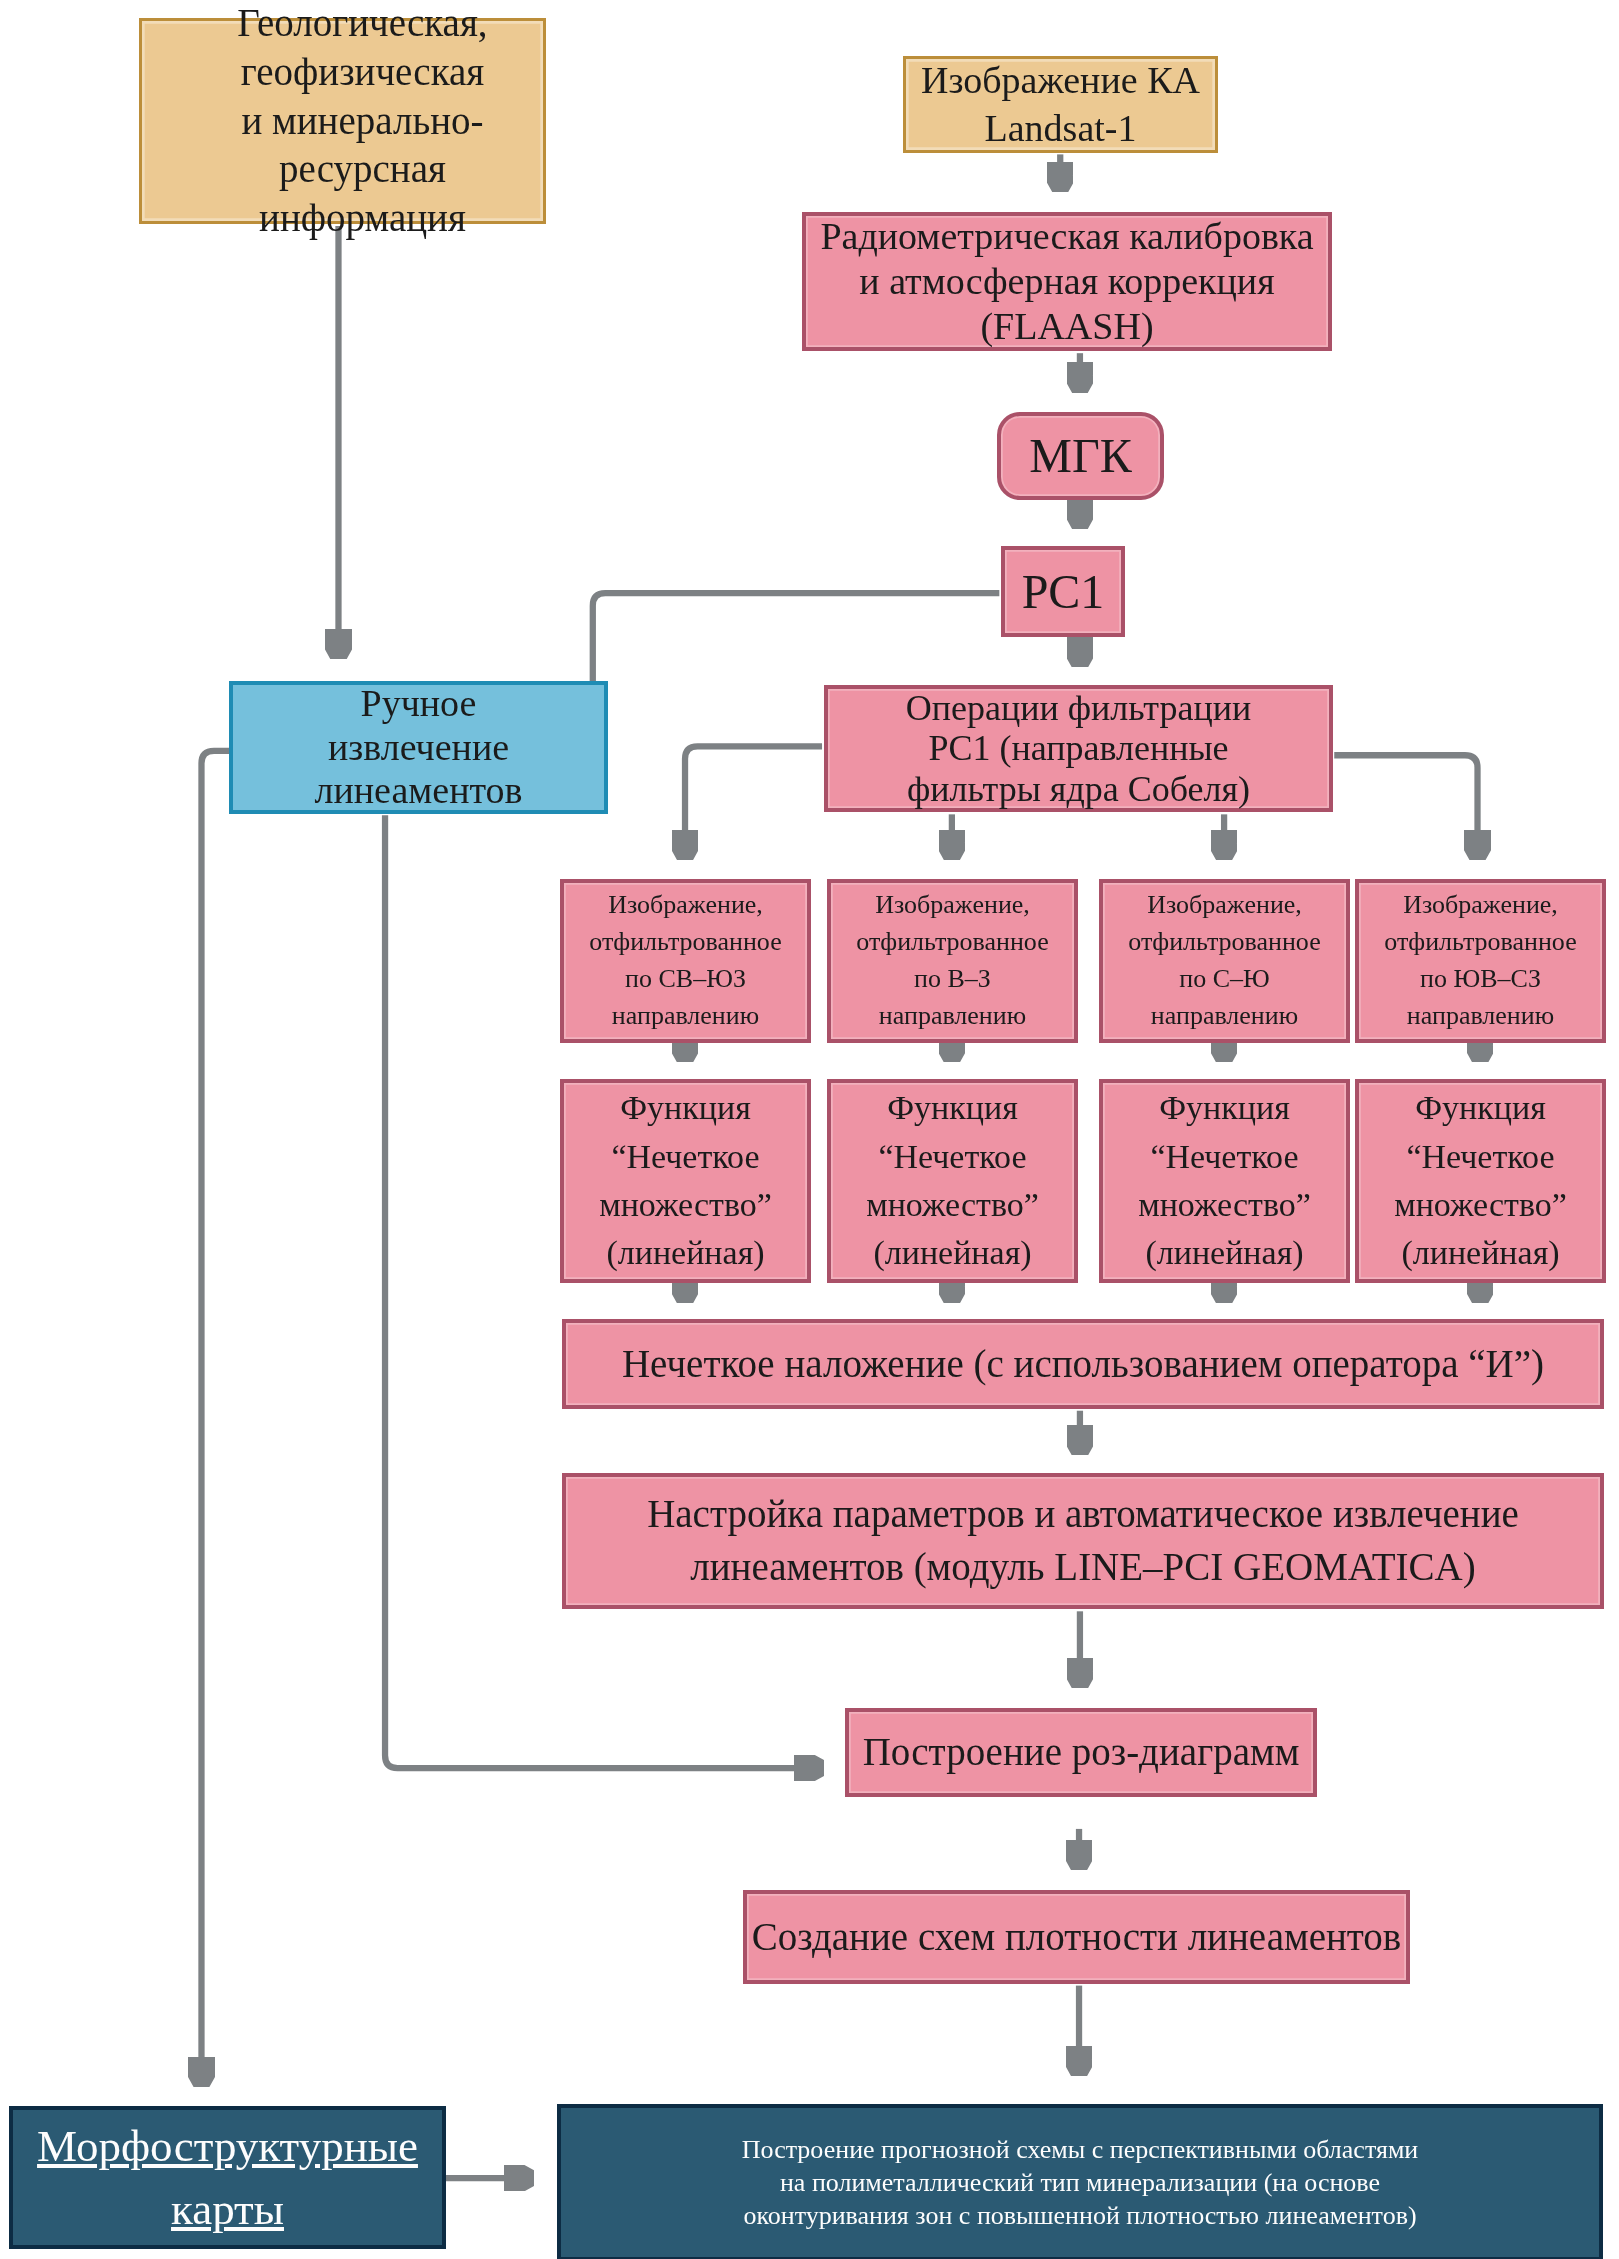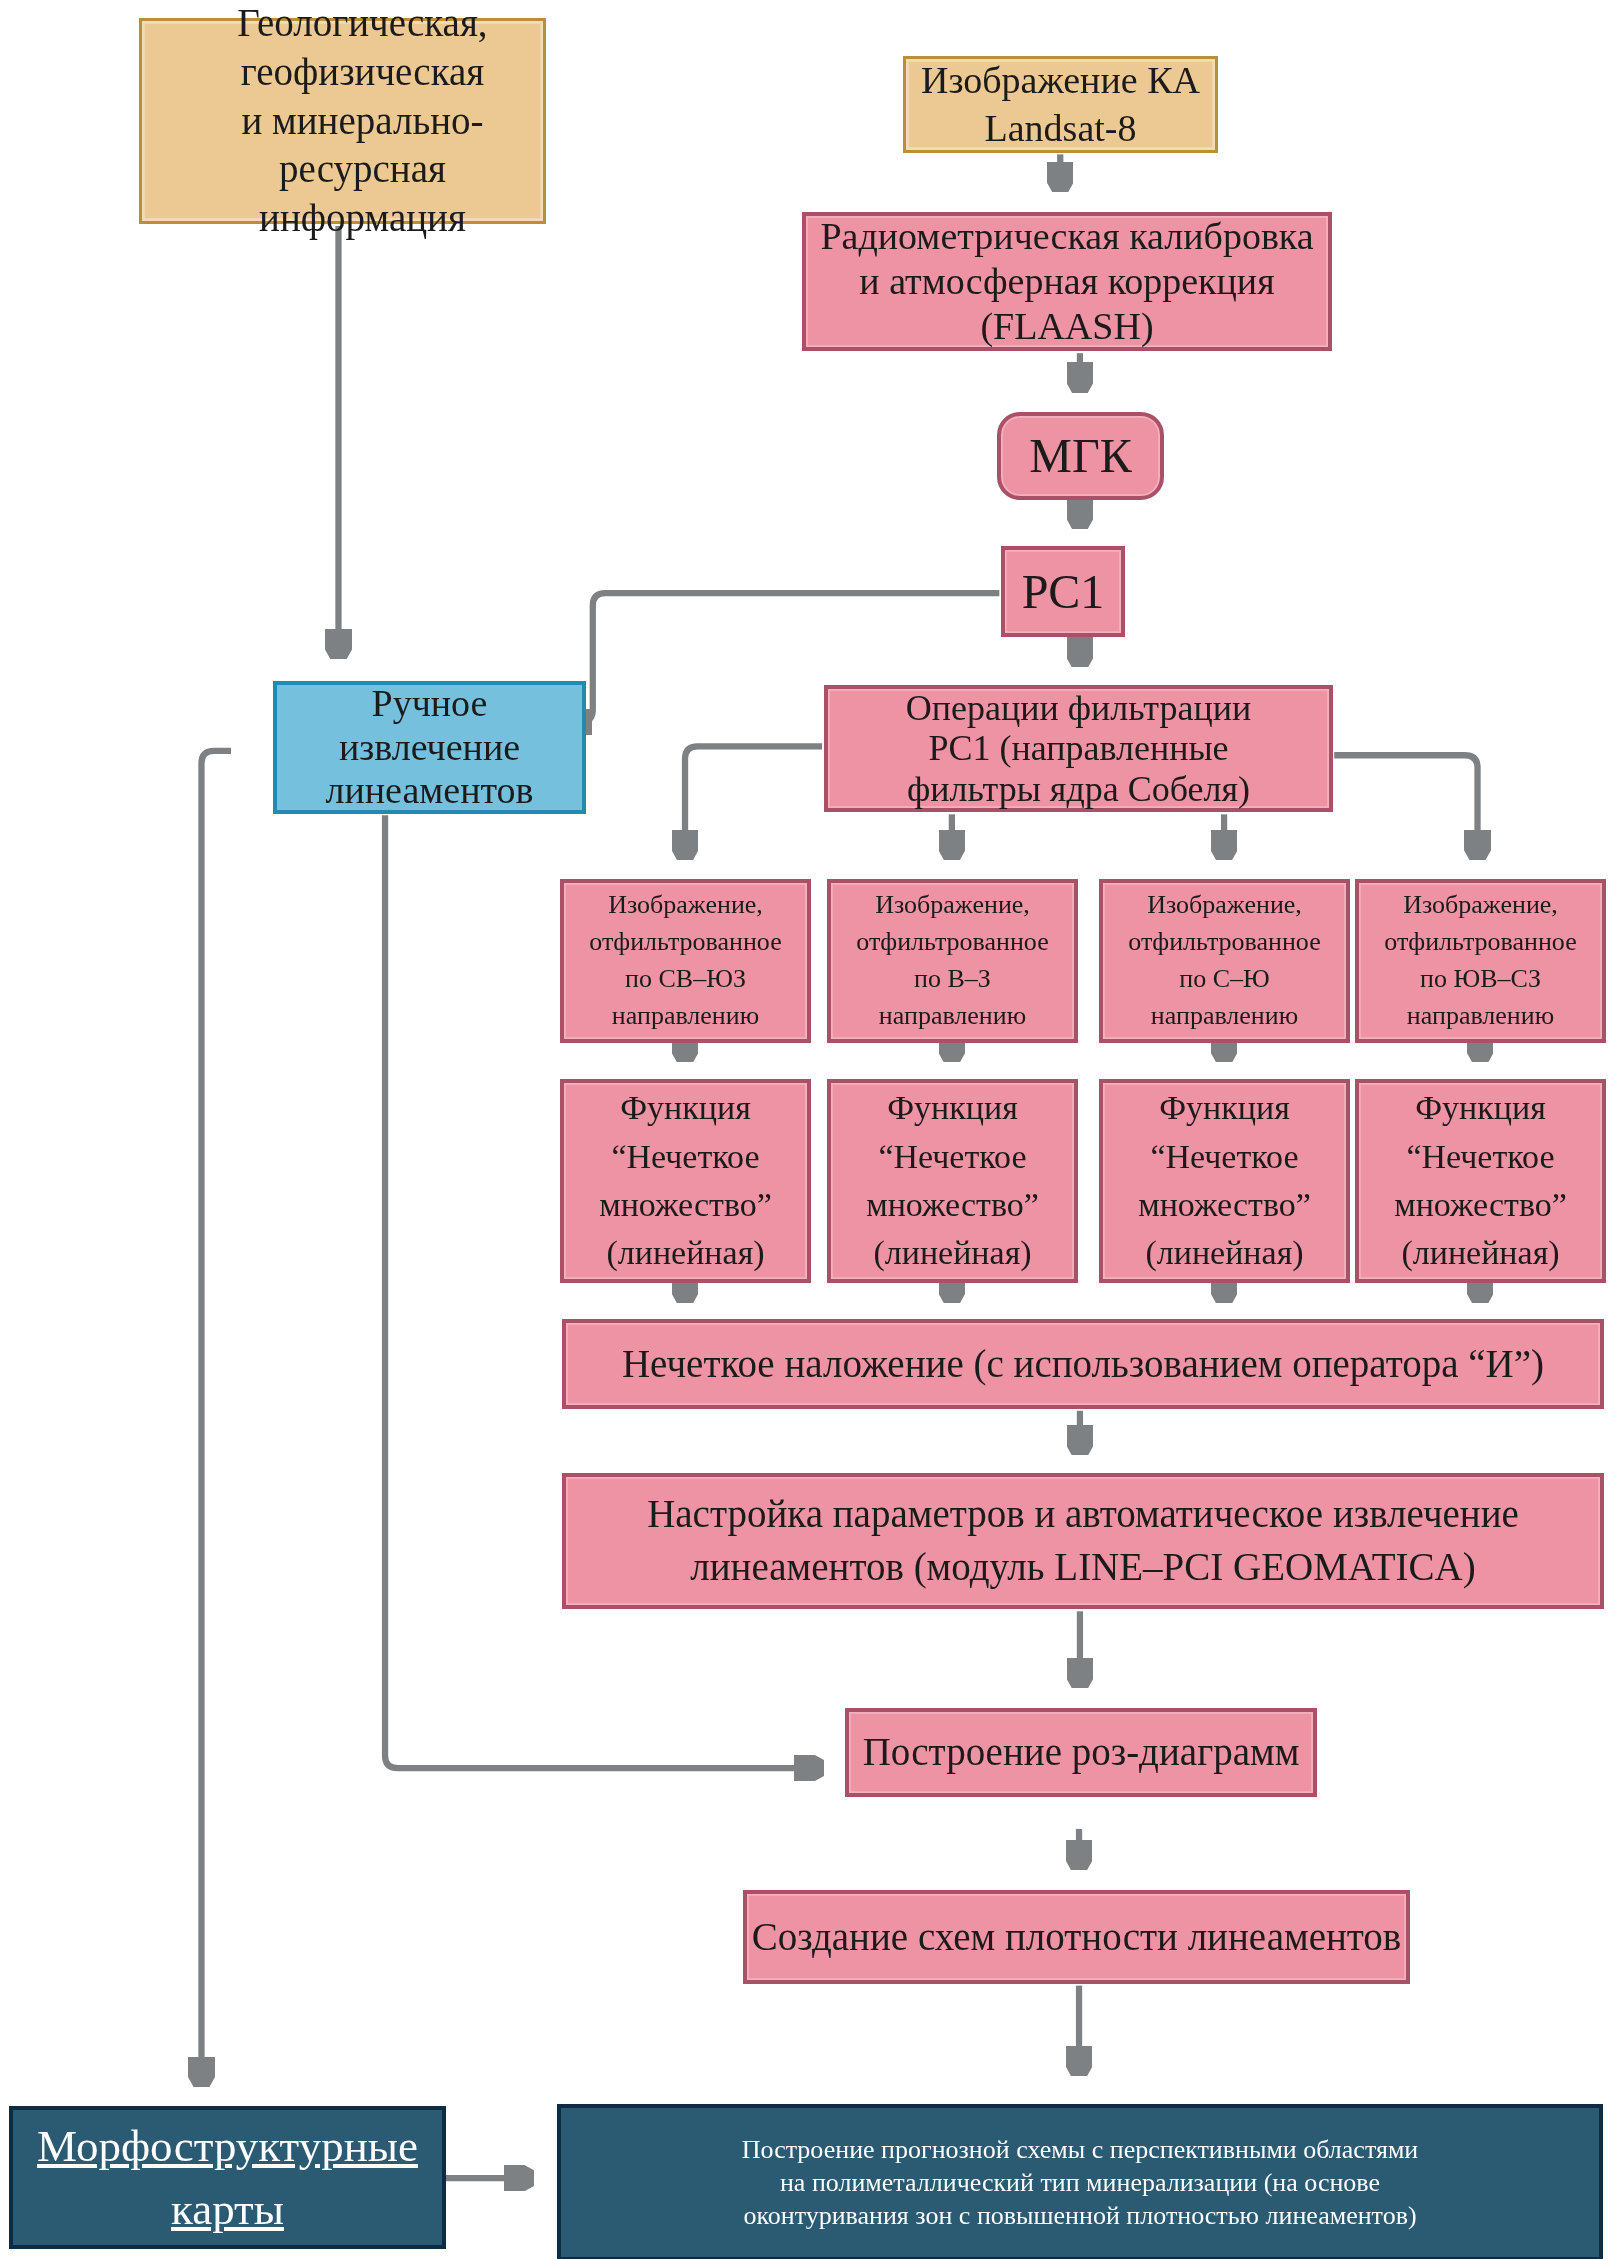--- a/index.html
+++ b/index.html
@@ -74,31 +74,31 @@
     <path d="M258 838 H 239 Q 225 838 225 852 V 2322" marker-end="url(#arrow)"></path>
     <path d="M442 2432 H 588" marker-end="url(#arrow)"></path>
   </svg>
 
   <div class="node yellow" style="left:139px;top:18px;width:407px;height:206px;font-size:39px;padding-left:40px;">Геологическая,
 геофизическая
 и минерально-
 ресурсная информация</div>
 
   <div class="node yellow" style="left:903px;top:56px;width:315px;height:97px;font-size:38px;">Изображение КА
-Landsat-8</div>
+Landsat-1</div>
 
   <div class="node pink" style="left:802px;top:212px;width:530px;height:139px;font-size:38px;line-height:1.18;">Радиометрическая калибровка
 и атмосферная коррекция
 (FLAASH)</div>
 
   <div class="node pink" style="left:997px;top:412px;width:167px;height:88px;font-size:48px;border-radius:23px;">МГК</div>
 
   <div class="node pink" style="left:1001px;top:546px;width:124px;height:91px;font-size:48px;">PC1</div>
 
-  <div class="node blue" style="left:229px;top:681px;width:313px;height:133px;font-size:38px;line-height:1.15;margin-left:44px;">Ручное
+  <div class="node blue" style="left:229px;top:681px;width:379px;height:133px;font-size:38px;line-height:1.15;">Ручное
 извлечение
 линеаментов</div>
 
   <div class="node pink" style="left:824px;top:685px;width:509px;height:127px;font-size:36px;line-height:1.13;">Операции фильтрации
 PC1 (направленные
 фильтры ядра Собеля)</div>
 
   <div class="node pink" style="left:560px;top:879px;width:251px;height:164px;font-size:26px;line-height:1.42;">Изображение,
 отфильтрованное
 по СВ–ЮЗ

